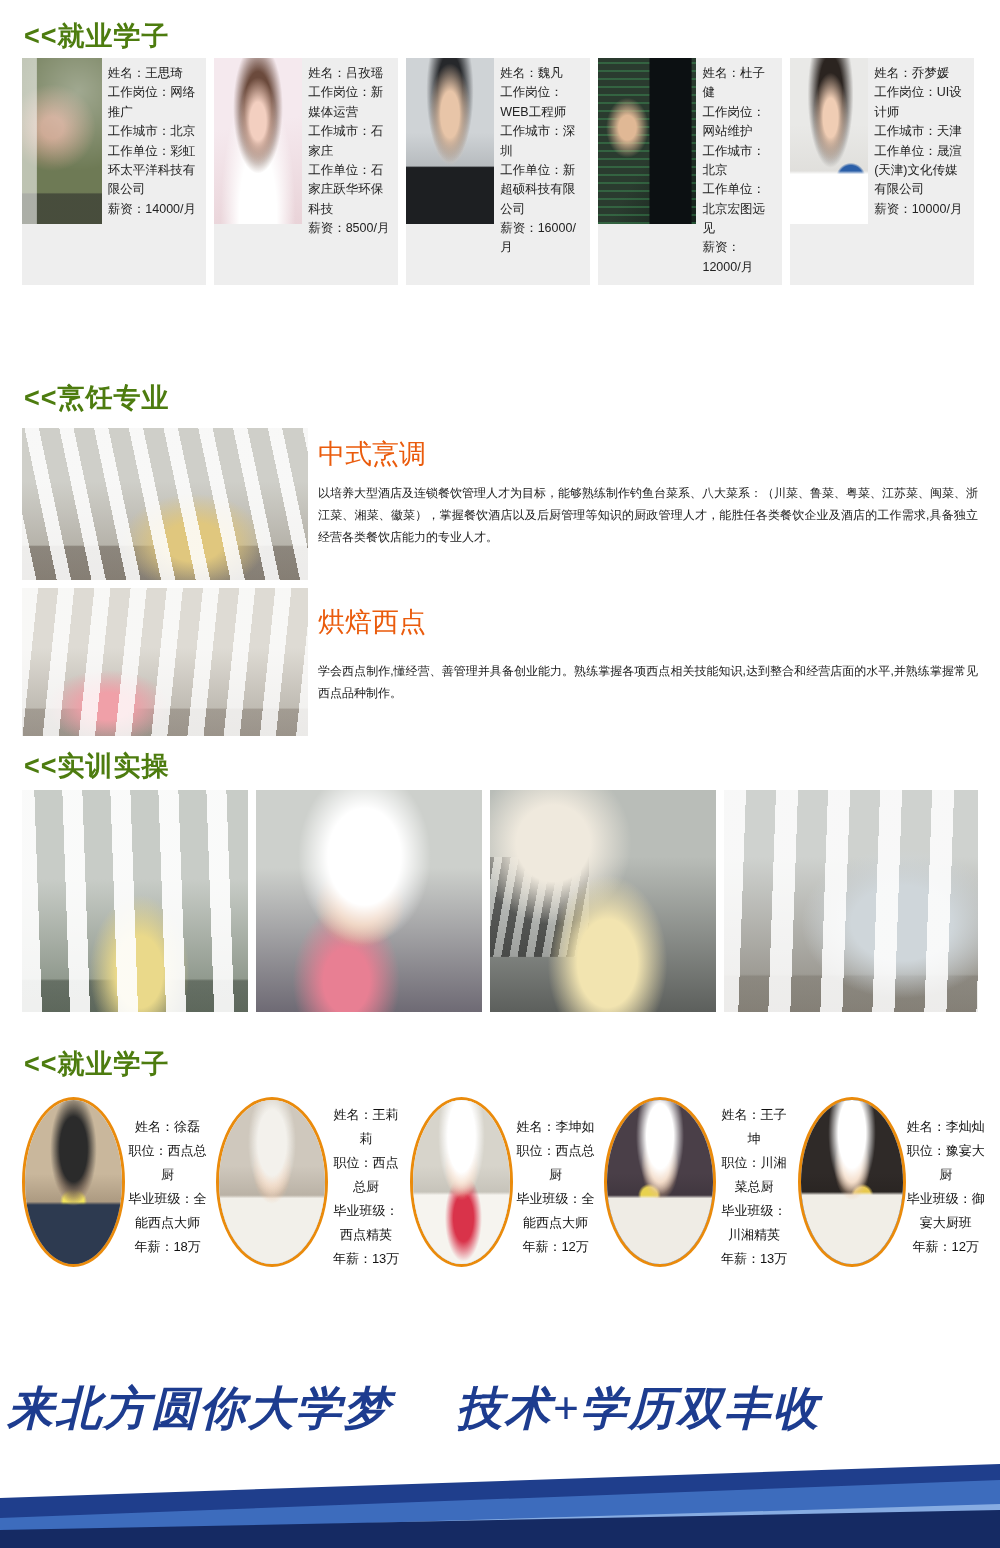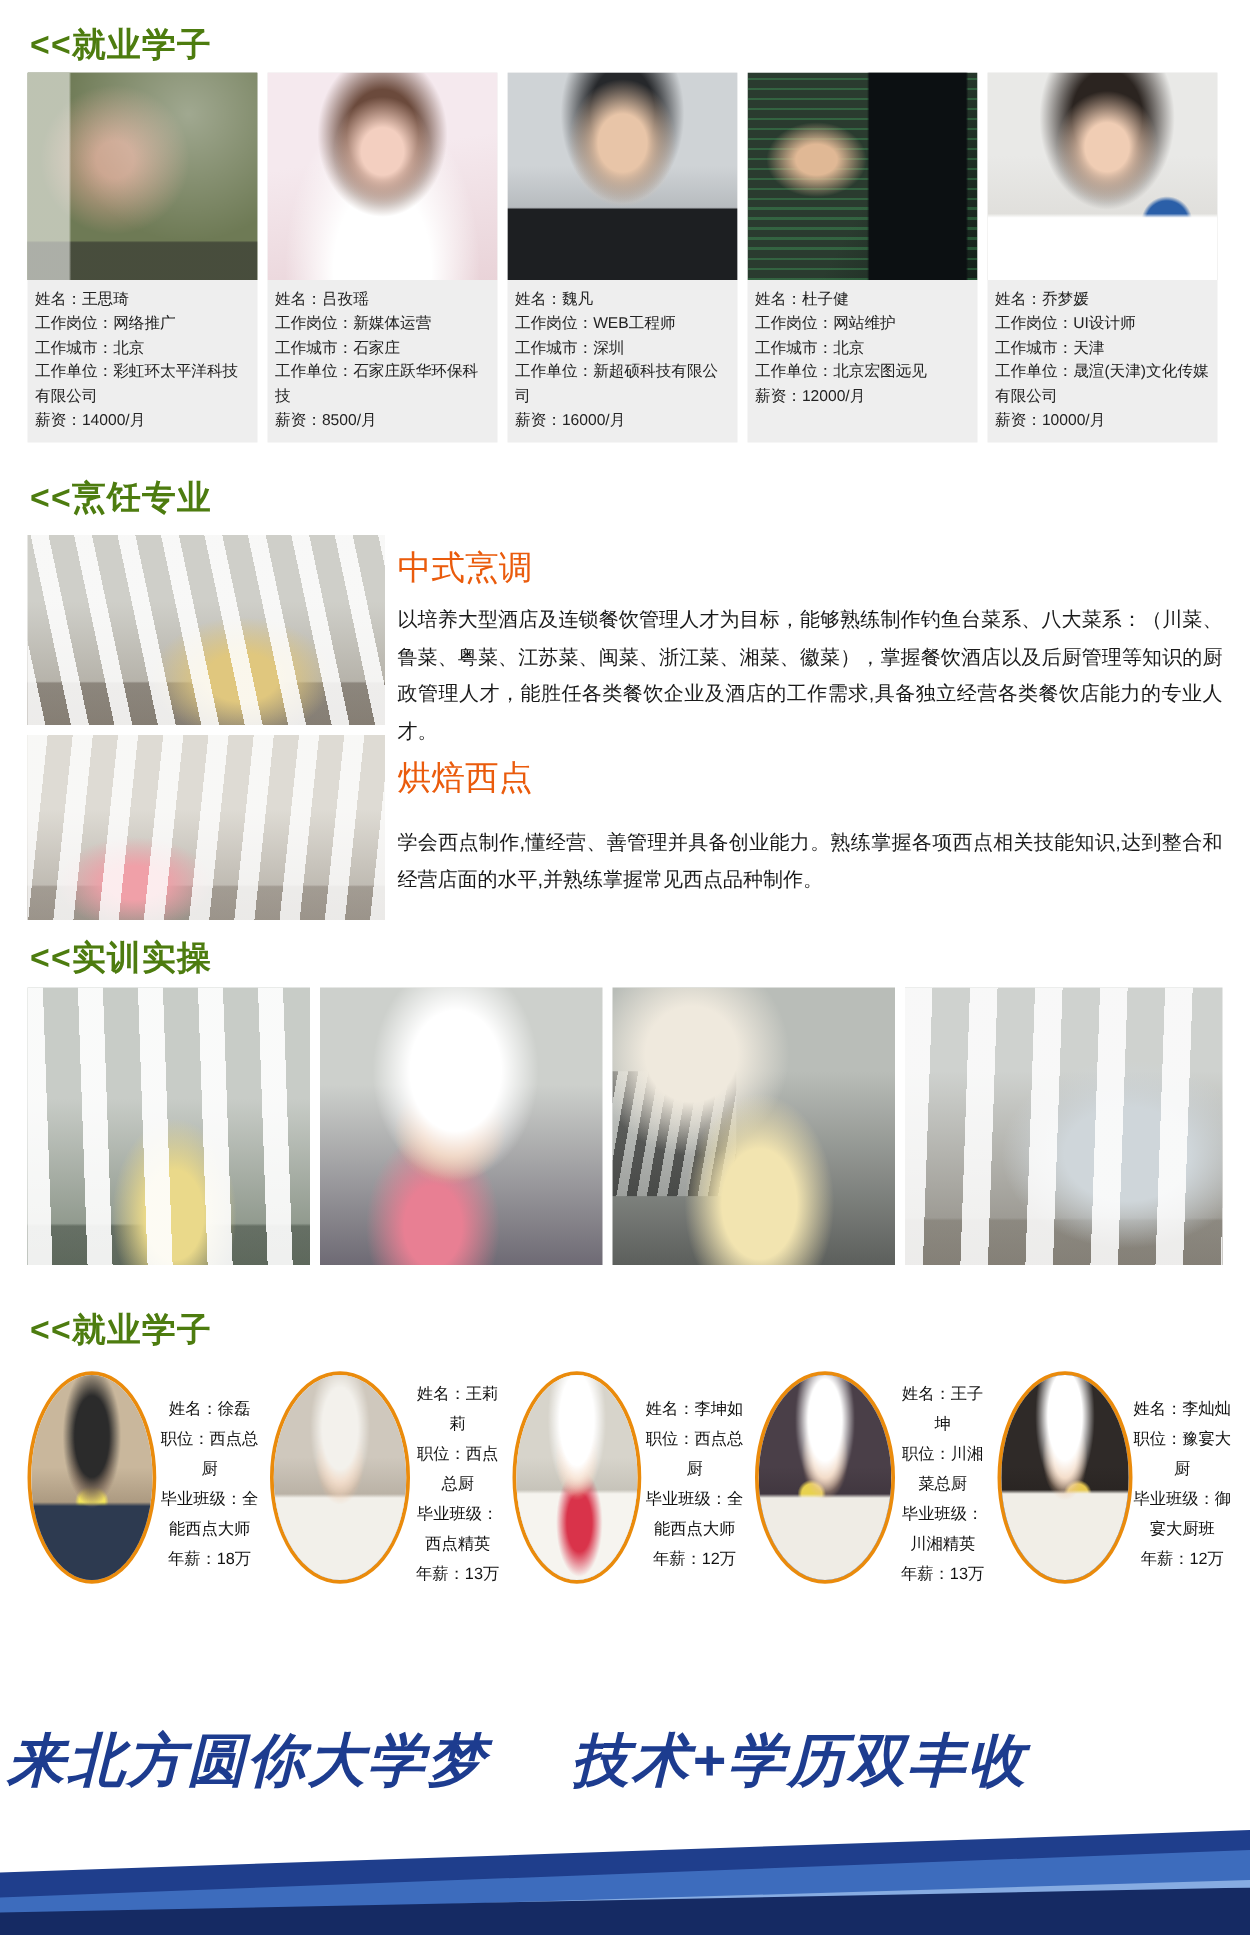--- a/index.html
+++ b/index.html
@@ -28,21 +28,21 @@
     position: absolute;
     left: 22px; top: 58px;
     width: 956px;
     display: flex;
     gap: 8px;
   }
   .emp-card {
     width: 184px;
     background: #eeeeee;
     display: flex;
-    flex-direction: column;
+    flex-direction: row;
   }
   .emp-photo {
     width: 184px; height: 166px;
     position: relative;
     overflow: hidden;
   }
   .emp-info {
     padding: 6px 6px 8px 6px;
     font-size: 12.5px;
     line-height: 1.55;
@@ -90,21 +90,21 @@
      radial-gradient(ellipse at 60% 75%, #e0c77e 0 12%, rgba(224,199,126,0) 30%),
      linear-gradient(0deg, rgba(90,80,70,.45) 0 22%, rgba(90,80,70,0) 23%);}
   .cook-b { left: 22px; top: 588px; width: 286px; height: 148px;
      background: linear-gradient(180deg,#dedbd4 0 40%, #b2ada4 100%); }
   .cook-b::after{content:"";position:absolute;inset:0;background:
      repeating-linear-gradient(96deg, rgba(255,255,255,.8) 0 16px, rgba(255,255,255,0) 16px 36px),
      radial-gradient(ellipse at 30% 80%, #f0a0a8 0 8%, rgba(240,160,168,0) 22%),
      linear-gradient(0deg, rgba(120,110,100,.4) 0 18%, rgba(120,110,100,0) 19%);}
 
   .cook-title { color:#ea5b0c; font-size:27px; font-weight:normal; }
-  .cook-body { font-size:16px; line-height:1.85; color:#1a1a1a; text-align:justify; }
+  .cook-body { font-size:12px; line-height:1.85; color:#1a1a1a; text-align:justify; }
 
   
   .pr { position:absolute; top:790px; overflow:hidden; }
   .pr1 { left:22px; width:226px; height:222px; background:linear-gradient(180deg,#c8ccc7 0 40%,#7f8a7c 100%); }
   .pr1::after{content:"";position:absolute;inset:0;background:
      repeating-linear-gradient(88deg, rgba(255,255,255,.9) 0 20px, rgba(255,255,255,0) 20px 48px),
      radial-gradient(ellipse at 52% 82%, #ead98a 0 14%, rgba(234,217,138,0) 30%),
      linear-gradient(0deg, rgba(60,70,60,.5) 0 14%, rgba(60,70,60,0) 15%);}
   .pr2 { left:256px; width:226px; height:222px; background:linear-gradient(180deg,#cdd0cc 0 35%,#6e6a74 100%); }
   .pr2::after{content:"";position:absolute;inset:0;background:
@@ -159,21 +159,21 @@
      radial-gradient(ellipse at 50% 20%, #ffffff 0 19%, rgba(255,255,255,0) 33%),
      radial-gradient(ellipse at 50% 40%, #ecc3a0 0 12%, rgba(236,195,160,0) 25%),
      linear-gradient(0deg, #f1eee7 0 42%, rgba(241,238,231,0) 44%),
      radial-gradient(circle at 60% 58%, #e8c94f 0 7%, rgba(232,201,79,0) 10%);}
 
   
   .slogan {
     position:absolute; left:0; top:1378px; width:828px;
     text-align:center;
     color:#1d3c8f;
-    font-family:Liberation Sans, sans-serif;
+    font-family:Liberation Serif, serif;
     font-weight:bold;
     font-size:46px;
     letter-spacing:2px;
     font-style:italic;
     white-space:nowrap;
   }
   .slogan span.gap { display:inline-block; width:38px; }
 
   
   .band { position:absolute; left:0; width:1000px; }

